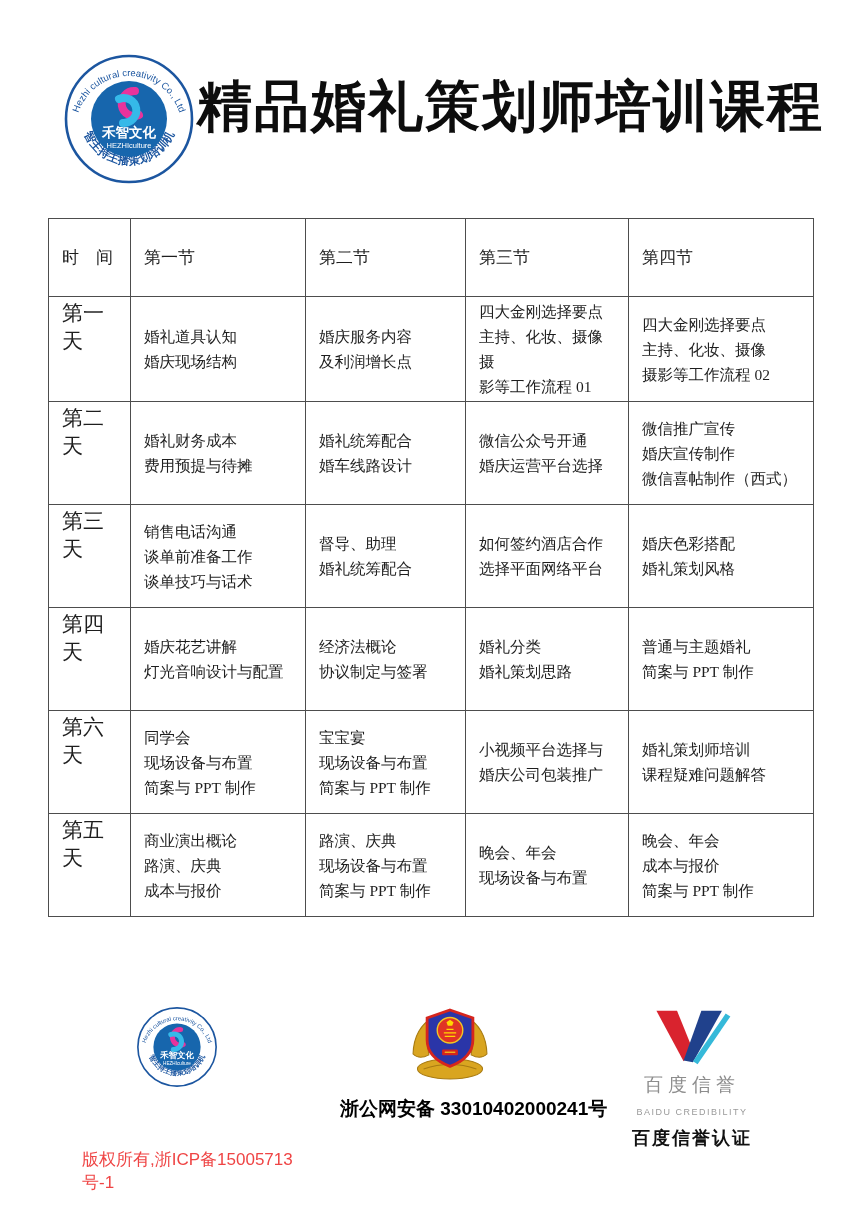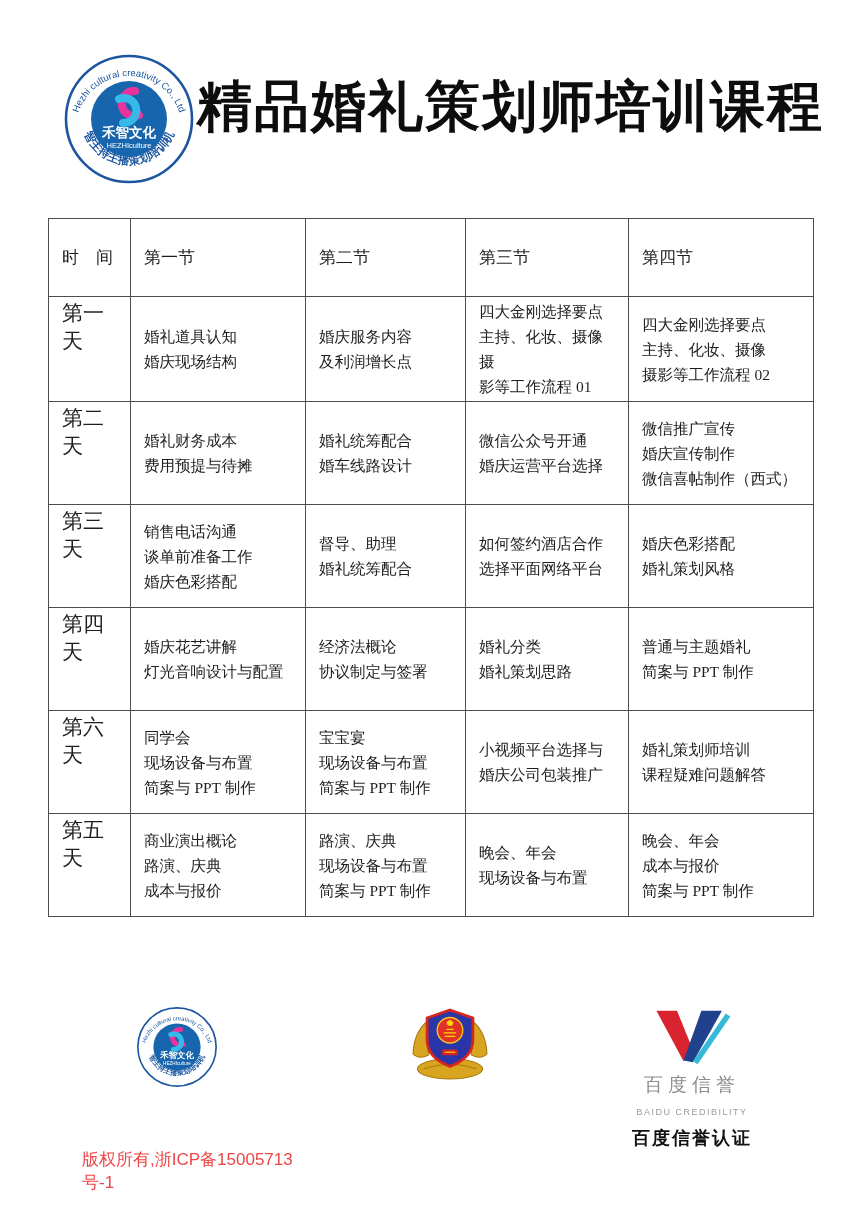--- a/index.html
+++ b/index.html
@@ -110,21 +110,21 @@
       <td class="cell">微信公众号开通
 婚庆运营平台选择</td>
       <td class="cell">微信推广宣传
 婚庆宣传制作
 微信喜帖制作（西式）</td>
     </tr>
     <tr class="r">
       <td class="day">第三天</td>
       <td class="cell">销售电话沟通
 谈单前准备工作
-婚庆色彩搭配</td>
+谈单技巧与话术</td>
       <td class="cell">督导、助理
 婚礼统筹配合</td>
       <td class="cell">如何签约酒店合作
 选择平面网络平台</td>
       <td class="cell">婚庆色彩搭配
 婚礼策划风格</td>
     </tr>
     <tr class="r">
       <td class="day">第四天</td>
       <td class="cell">婚庆花艺讲解
@@ -197,20 +197,21 @@
         <ellipse cx="50" cy="77" rx="37" ry="11.5" fill="#d9a520" stroke="#a87b12" stroke-width="1.2"></ellipse>
         <path d="M 20,77 Q 50,67 80,77" fill="none" stroke="#a87b12" stroke-width="1.2"></path>
         <path d="M 50,10 L 76,19 L 76,44 Q 76,64 50,74 Q 24,64 24,44 L 24,19 Z" fill="#2a35a8" stroke="#d6251d" stroke-width="3.2"></path>
         <circle cx="50" cy="33" r="14.5" fill="#e03325" stroke="#f3c623" stroke-width="1.6"></circle>
         <path d="M 46,24 L 50,21 L 54,24 L 52.5,28 L 47.5,28 Z" fill="#ffd700"></path>
         <path d="M 43,36 h 14 M 44,40 h 12 M 46,32 h 8" stroke="#ffd700" stroke-width="1.6" fill="none"></path>
         <rect x="41" y="55" width="18" height="6.5" rx="1.2" fill="#d6251d"></rect>
         <path d="M 44,58 h 12" stroke="#f3c623" stroke-width="1.4"></path>
       </svg>
     </span>
+    <div class="police-text">浙公网安备 33010402000241号</div>
   </div>
 
   <div class="foot-right">
     <svg width="92" height="58" viewBox="0 0 92 62">
       <polygon points="8,3 30,3 47,45 37,57" fill="#d9232e"></polygon>
       <polygon points="56,3 78,3 47,58 37,56" fill="#20418c"></polygon>
       <polygon points="82,6 87,9 52,60 47,57" fill="#35b9d9"></polygon>
     </svg>
     <div class="baidu-name">百度信誉</div>
     <div class="baidu-sub">BAIDU CREDIBILITY</div>

